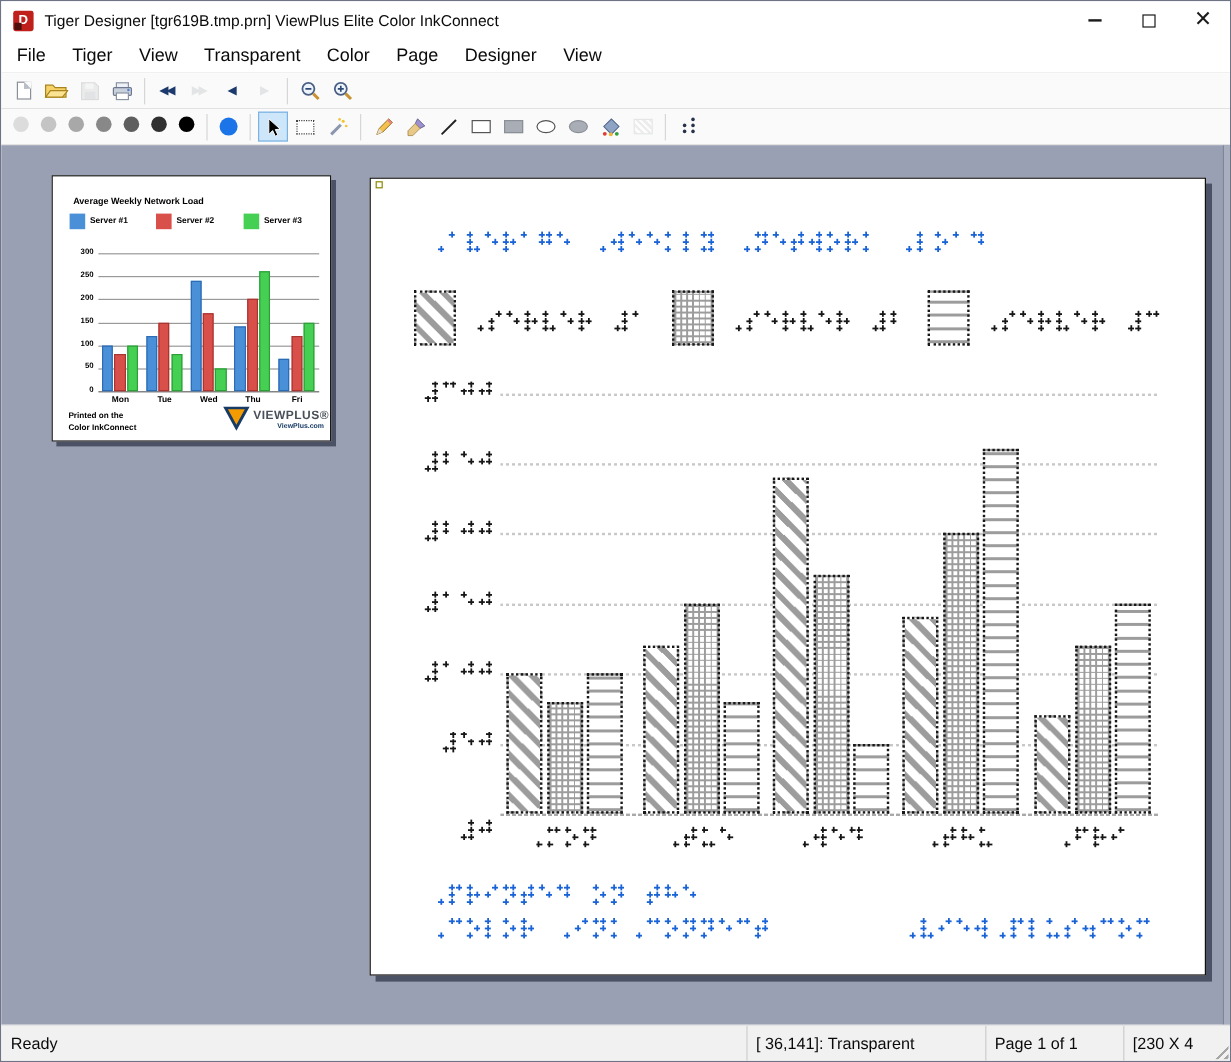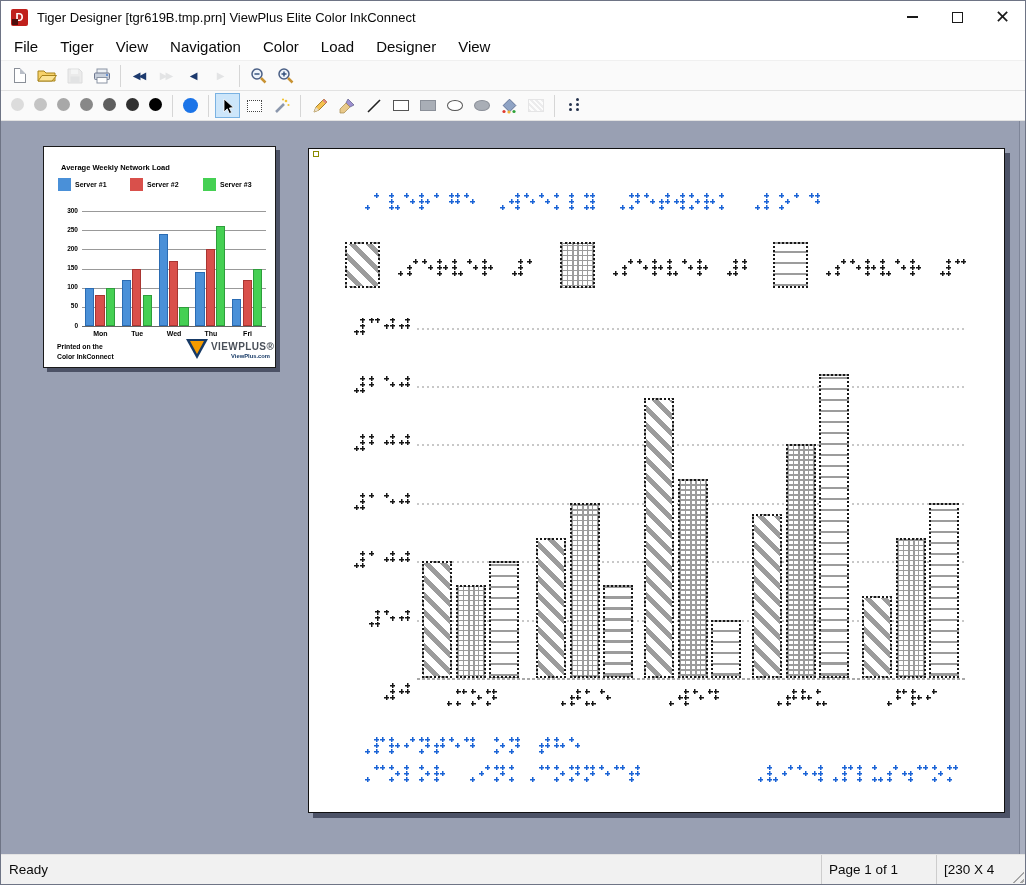--- a/index.html
+++ b/index.html
@@ -111,23 +111,23 @@
       <div class="win-btn">
           <span class="ic-close">✕</span>
         </div>
     </div>
   </div>
 
   <div class="menubar" id="menubar">
       <div class="menu-item">File</div>
       <div class="menu-item">Tiger</div>
       <div class="menu-item">View</div>
-      <div class="menu-item">Navigation</div>
+      <div class="menu-item">Transparent</div>
       <div class="menu-item">Color</div>
-      <div class="menu-item">Load</div>
+      <div class="menu-item">Page</div>
       <div class="menu-item">Designer</div>
       <div class="menu-item">View</div>
     </div>
 
   <div class="toolbar">
     <button class="tbtn">
         <span class="ic-new"></span>
       </button>
     <button class="tbtn">
       <svg width="20" height="15">
@@ -773,18 +773,19 @@
           <div class="bd" style="left: 195px; top: 0px;"></div>
           <div class="bd" style="left: 195px; top: 12px;"></div>
           <div class="bd" style="left: 201px; top: 0px;"></div>
         </div>
       </div>
     <div class="v-edge"></div>
   </div>
 
   <div class="statusbar">
     <div class="sb-seg sb-ready">Ready</div>
+    <div class="sb-seg" style="width:199px">[ 36,141]: Transparent</div>
     <div class="sb-seg" style="width:115px">Page 1 of 1</div>
     <div class="sb-seg" style="width:89px;padding-right:0">[230 X 4</div>
     <div class="grip"></div>
   </div>
 
 </div>
 
 </body></html>

